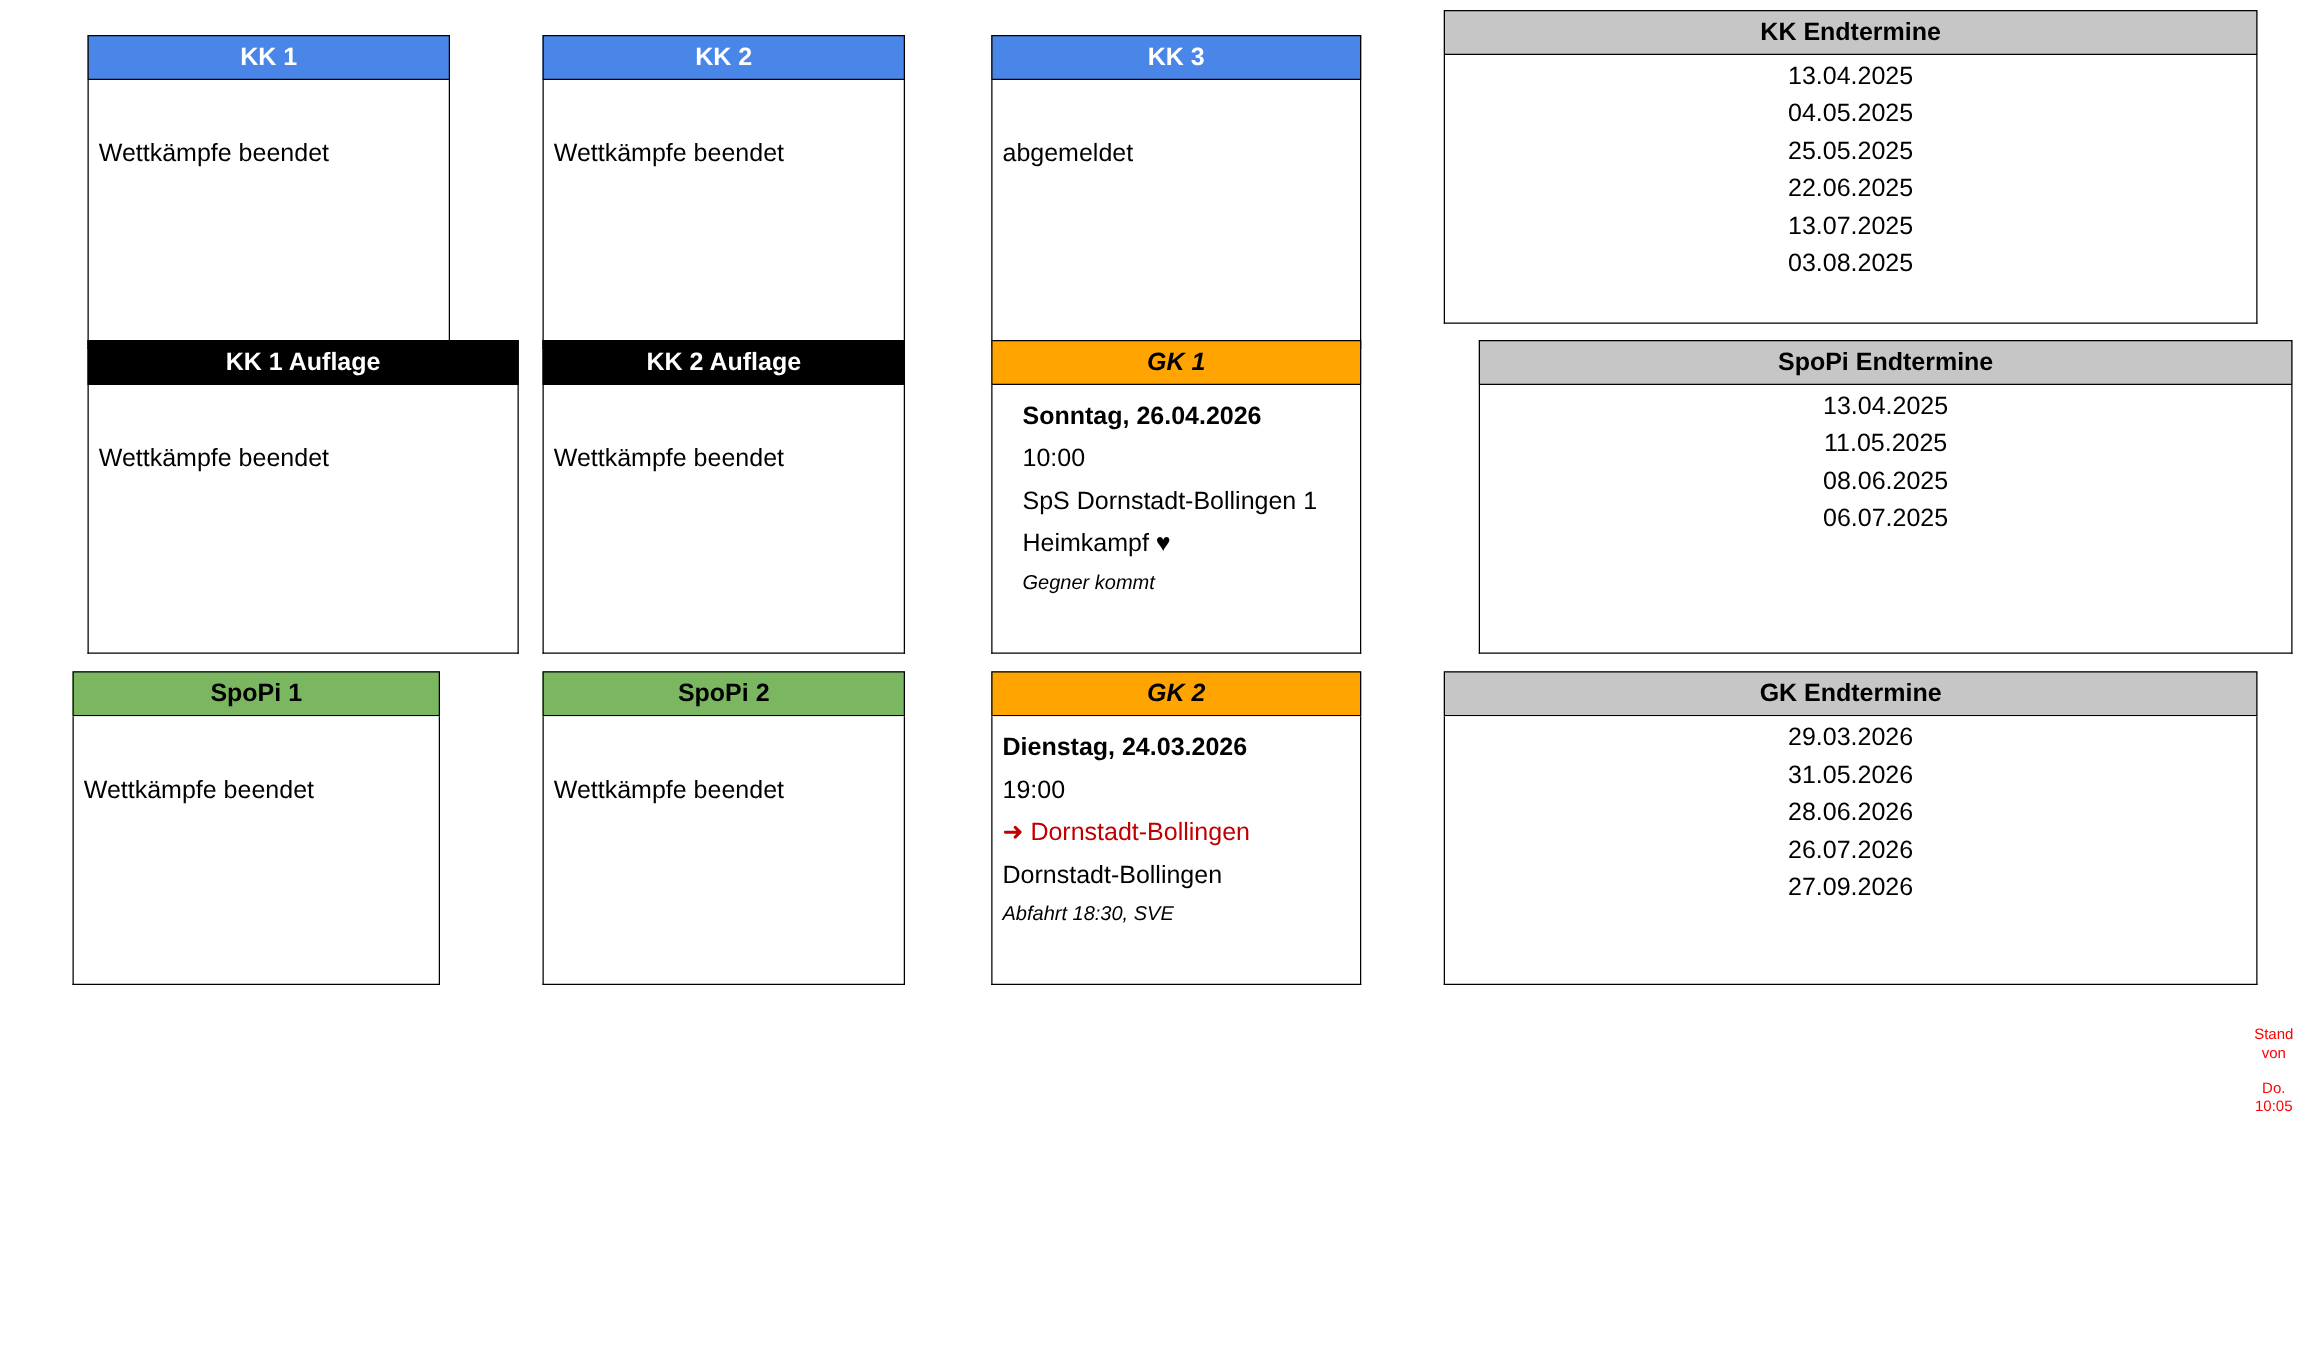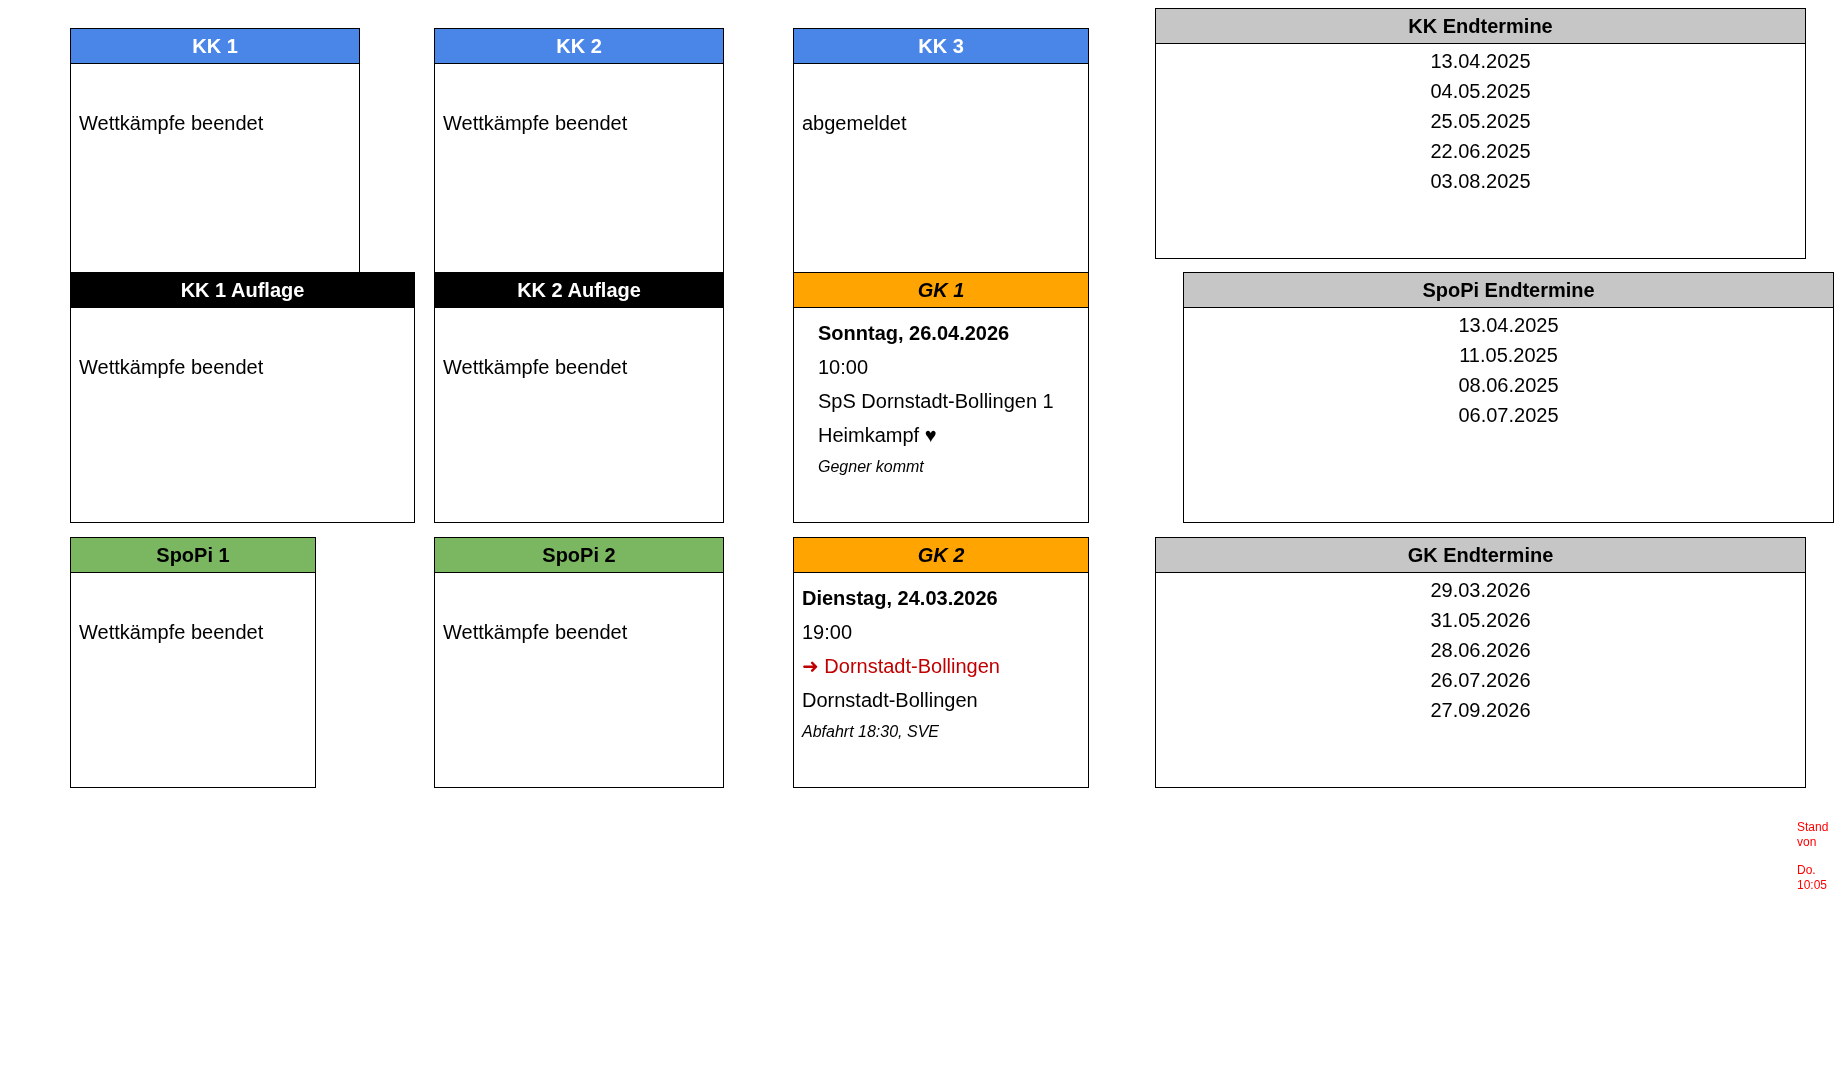--- a/index.html
+++ b/index.html
@@ -97,21 +97,21 @@
     line-height: 30px;
     color: #000000;
   }
 
   
   #stand {
     position: absolute;
     right: 2px;
     top: 820px;
     width: 44px;
-    text-align: left;
+    text-align: center;
     color: #ff0000;
     font-size: 12px;
     line-height: 15px;
   }
   #stand .gap { height: 13px; }
 </style>
 </head>
 <body>
 
 <div id="page">
@@ -143,21 +143,21 @@
         
         
       </div>
       <div class="body-inner">
         <div class="spacer-line"></div>
         <div class="line">Wettkämpfe beendet</div>
       </div>
     </div>
   </div>
 
-  <div class="card" style="left:70px; top:537px; width:246px;">
+  <div class="card" style="left:58px; top:537px; width:294px;">
     <div class="card-head head-green">SpoPi 1</div>
     <div class="card-body" style="height:215px;">
       <div class="rowlabels">
         
         
         
         
         
       </div>
       <div class="body-inner">
@@ -261,20 +261,21 @@
     </div>
   </div>
 
   <div class="card" style="left:1155px; top:8px; width:651px;">
     <div class="card-head head-gray">KK Endtermine</div>
     <div class="dates-body" style="height:215px;">
       <div class="date-row">13.04.2025</div>
       <div class="date-row">04.05.2025</div>
       <div class="date-row">25.05.2025</div>
       <div class="date-row">22.06.2025</div>
+      <div class="date-row">13.07.2025</div>
       <div class="date-row">03.08.2025</div>
     </div>
   </div>
 
   <div class="card" style="left:1183px; top:272px; width:651px;">
     <div class="card-head head-gray">SpoPi Endtermine</div>
     <div class="dates-body" style="height:215px;">
       <div class="date-row">13.04.2025</div>
       <div class="date-row">11.05.2025</div>
       <div class="date-row">08.06.2025</div>

